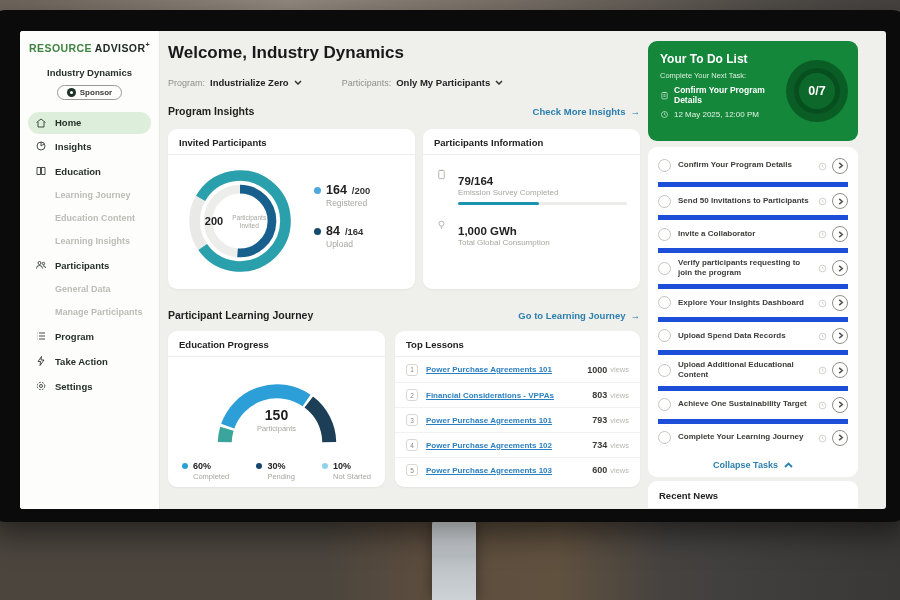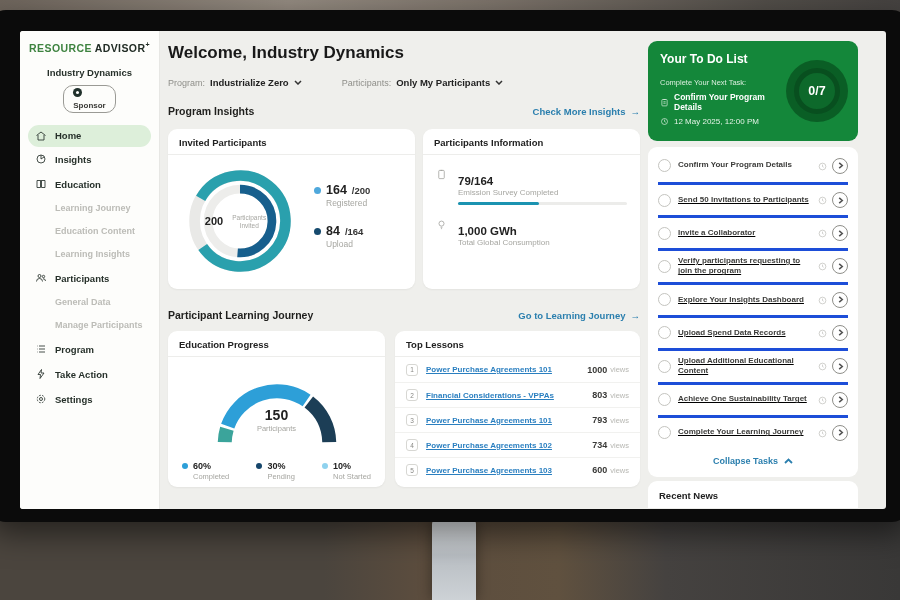--- a/index.html
+++ b/index.html
@@ -22,22 +22,22 @@
     background:#efefec; border-radius:3px; overflow:hidden; }
 
   
   .sidebar { position:absolute; left:0; top:0; width:140px; height:478px;
     background:#fdfdfb; border-right:1px solid #e7e7e4; }
   .logo { margin-top:10px; text-align:center; font-size:10.5px; font-weight:800; letter-spacing:.4px; }
   .logo .lg-green { color:#3e8340; }
   .logo .lg-dark { color:#212c25; }
   .logo sup { font-size:7px; color:#212c25; }
   .org { margin-top:13px; text-align:center; font-size:9.5px; font-weight:700; color:#26302a; }
-  .sponsor { margin:7px auto 0; width:max-content; display:flex; align-items:flex-start; gap:4px;
-    border:1px solid #9a9a95; border-radius:10px; padding:2px 9px; font-size:8px; font-weight:700; color:#3a3a36;flex-direction:column; }
+  .sponsor { margin:7px auto 0; width:max-content; display:flex; align-items:flex-end; gap:4px;
+    border:1px solid #9a9a95; border-radius:10px; padding:2px 9px; font-size:8px; font-weight:700; color:#3a3a36; }
   .sponsor .sdot { width:9px; height:9px; border-radius:50%; background:#20302b; position:relative; }
   .sponsor .sdot::after { content:""; position:absolute; left:3px; top:3px; width:3px; height:3px;
     border-radius:50%; background:#fff; }
   .nav { margin-top:12px; }
   .nav-item { display:flex; align-items:center; gap:8px; height:25px; padding-left:15px;
     font-size:9.5px; font-weight:700; color:#26302a; cursor:pointer; }
   .nav-item svg { width:12px; height:12px; stroke:#26302a; fill:none; stroke-width:1.7; flex:0 0 auto; }
   .nav-item.active { background:#ddefda; border-radius:14px; margin:0 8px; padding-left:7px; height:22px; }
   .nav-sub { display:flex; align-items:center; height:23px; padding-left:35px;
     font-size:9px; font-weight:600; color:#bcbcb7; cursor:pointer; }
@@ -104,33 +104,33 @@
   .l-title { flex:1; margin-left:8px; font-size:8px; font-weight:600; color:#2a7fc0;
     text-decoration:underline; cursor:pointer; white-space:nowrap; overflow:hidden; }
   .l-views-num { font-size:9px; font-weight:800; color:#3a3a38; }
   .l-views-suf { font-size:7.5px; color:#b7b7b2; margin-left:3px; }
 
   
   .rpanel { position:absolute; left:628px; top:0; width:210px; height:478px; }
   .todo-head { position:absolute; left:0; top:10px; width:210px; height:100px;
     background:#14873a; border-radius:9px; padding:11px 12px; color:#fff; }
   .th-title { font-size:12px; font-weight:800; }
-  .th-sub { font-size:7.5px; color:#d9eedd; margin-top:12px; }
+  .th-sub { font-size:7.5px; color:#d9eedd; margin-top:5px; }
   .th-task { display:flex; gap:5px; align-items:center; font-size:8.5px; font-weight:800; margin-top:5px; width:135px; }
   .th-date { display:flex; gap:5px; align-items:center; font-size:8px; color:#e3f3e6; margin-top:5px; }
   .th-task svg, .th-date svg { width:9px; height:9px; stroke:#e3f3e6; fill:none; stroke-width:1.8; flex:0 0 auto; }
   .th-badge { position:absolute; right:10px; top:19px; width:62px; height:62px; border-radius:50%;
     background:#0a5e25; display:flex; align-items:center; justify-content:center; }
   .th-badge .ring { width:46px; height:46px; border-radius:50%; background:#0d692b; border:5px solid #084f1f;
     display:flex; align-items:center; justify-content:center; font-size:12.5px; font-weight:800; color:#fff; }
 
   .todo-card { position:absolute; left:0; top:116px; width:210px; height:330px;
     background:#fff; border-radius:9px; padding:2px 10px 0; }
   .task { display:flex; align-items:center; min-height:33px; padding:5px 0; }
-  .task + .task { border-top:3px solid #1d4ed8;text-decoration:underline; }
+  .task + .task { border-top:5px solid #1d4ed8; }
   .t-check { width:13px; height:13px; border:1.5px solid #c4c4bf; border-radius:50%; flex:0 0 auto; cursor:pointer; }
   .t-label { flex:1; margin:0 5px 0 7px; font-size:8px; font-weight:700; color:#3c3c3a; line-height:1.3; }
   .t-clock { flex:0 0 auto; margin-right:5px; }
   .t-clock svg { width:9px; height:9px; stroke:#b4b4af; fill:none; stroke-width:1.6; }
   .t-go { width:16px; height:16px; border:1.3px solid #8f8f8a; border-radius:50%; flex:0 0 auto;
     display:flex; align-items:center; justify-content:center; cursor:pointer; }
   .t-go svg { width:7px; height:7px; stroke:#555; fill:none; stroke-width:1.8; }
   .collapse-row { display:flex; justify-content:center; align-items:center; gap:6px; padding:8px 0 6px;
     font-size:9px; font-weight:800; color:#2b7fae; cursor:pointer; }
   .collapse-row svg { width:9px; height:6px; stroke:#2b7fae; fill:none; stroke-width:1.8; }

